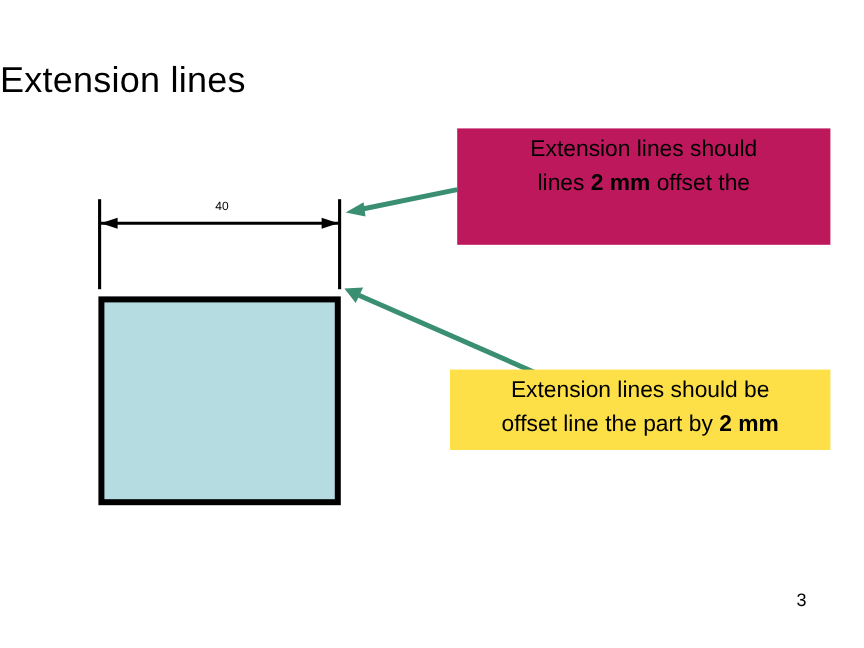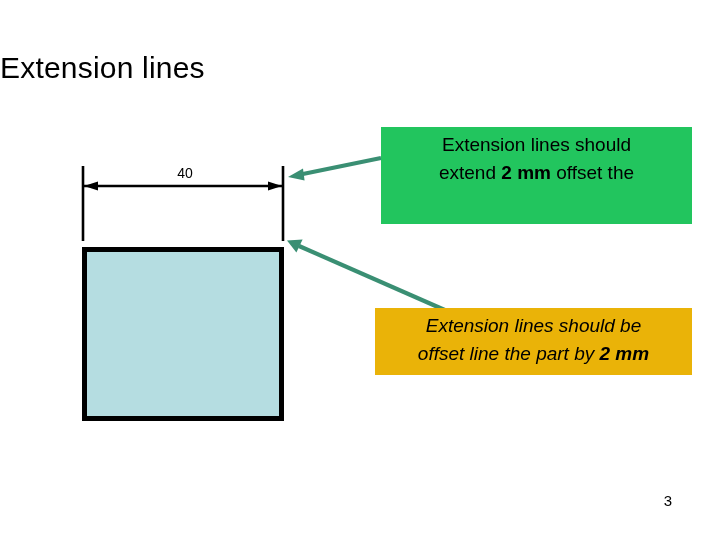--- a/index.html
+++ b/index.html
@@ -40,21 +40,21 @@
     height: 540px;
   }
 
   
   #dim-value {
     position: absolute;
     left: 150px;
     top: 164px;
     width: 70px;
     text-align: center;
-    font-size: 14px;
+    font-size: 10px;
     line-height: 18px;
     color: #000000;
   }
 
   
   .callout {
     position: absolute;
     box-sizing: border-box;
     text-align: center;
     font-size: 19px;
@@ -117,25 +117,25 @@
     </g>
 
     <g>
       <line x1="447" y1="311" x2="299" y2="246" stroke="#3a8f73" stroke-width="4.2"></line>
       <polygon points="287,240.5 302.6,239.6 296.4,252.4" fill="#3a8f73"></polygon>
     </g>
   </svg>
 
   <div id="dim-value">40</div>
 
-  <div class="callout" id="callout-extend" style="background:#22c55e;margin-top:20px;">
+  <div class="callout" id="callout-extend" style="background:#be185d;">
     <span>Extension lines should</span><br>
-    <span>extend </span><b>2 mm</b><span> offset the</span><br>
+    <span>lines </span><b>2 mm</b><span> offset the</span><br>
   </div>
 
-  <div class="callout" id="callout-offset" style="background:#eab308;font-style:italic;">
+  <div class="callout" id="callout-offset" style="background:#fde047;">
     <span>Extension lines should be</span><br>
     <span>offset line the part by </span><b>2 mm</b>
   </div>
 
   <div id="page-number">3</div>
 
 </div>
 
 </body></html>

